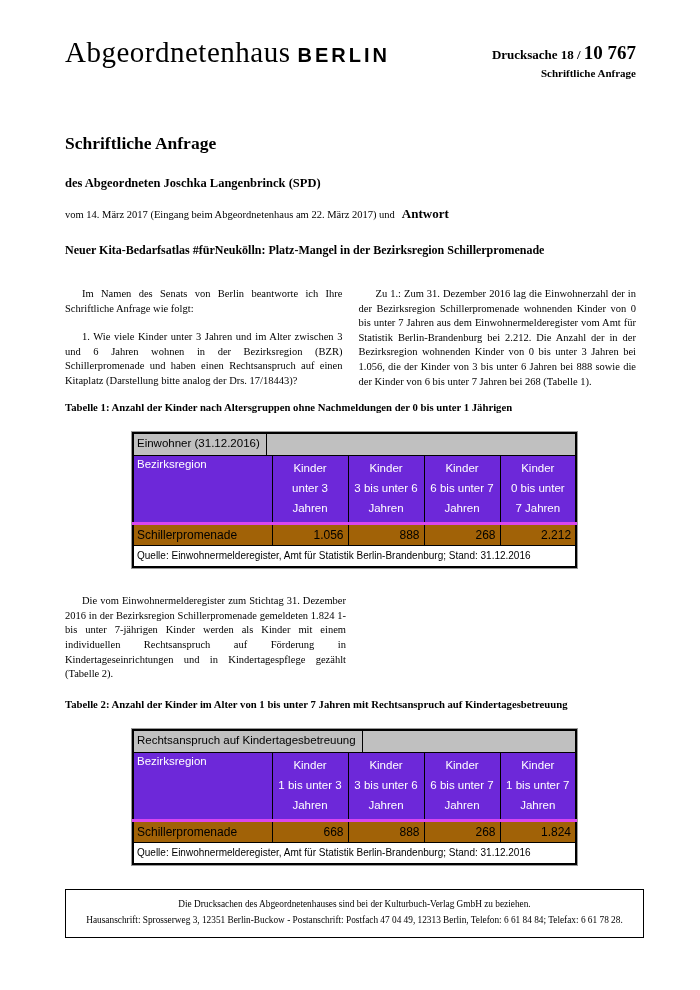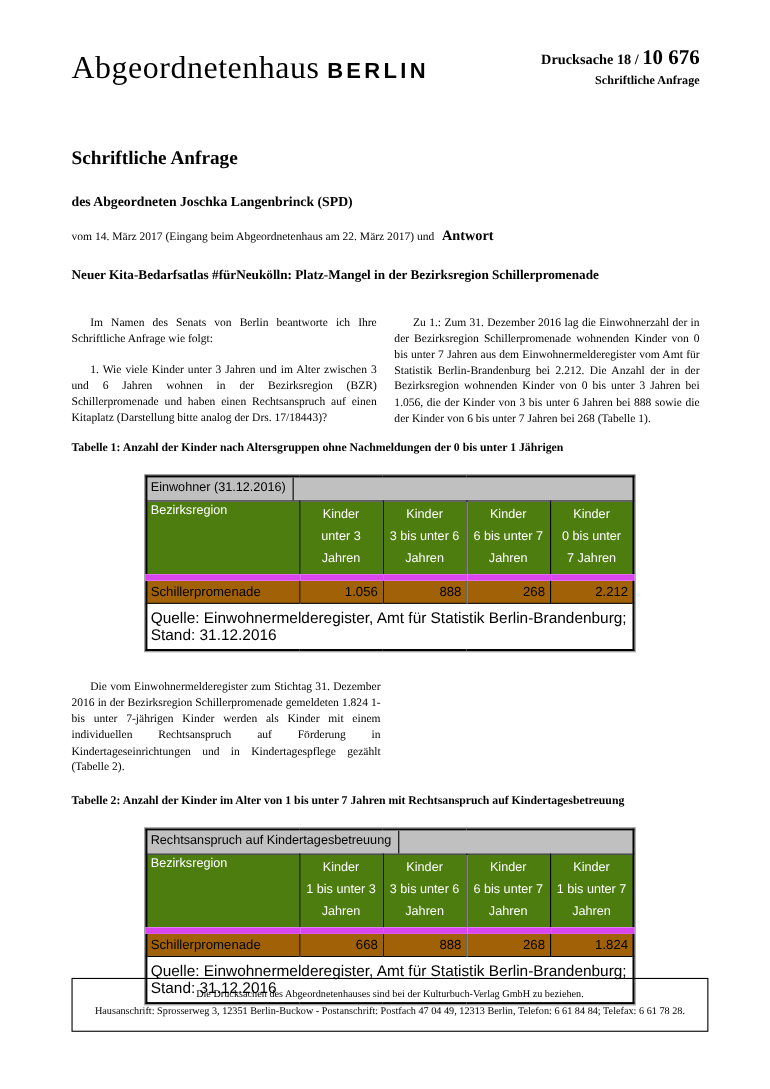--- a/index.html
+++ b/index.html
@@ -9,21 +9,21 @@
     width: 700px; height: 990px;
     margin: 0 auto;
     background: #ffffff;
     font-family: "Liberation Serif", serif;
     color: #000;
     overflow: hidden;
   }
   .content { padding: 36px 64px 0 65px; }
 
   
-  .masthead { display:flex; justify-content:space-between; align-items:flex-end;gap:19px; }
+  .masthead { display:flex; justify-content:space-between; align-items:flex-start;gap:19px; }
   .logo { font-size: 29px; white-space: nowrap; letter-spacing: 0.5px; }
   .logo-berlin {
     font-family: "Liberation Sans", sans-serif;
     font-weight: bold; font-size: 20px; letter-spacing: 3px; margin-left: 7px;
   }
   .doc-ref { text-align: right; padding-top: 6px; }
   .doc-ref-line1 { font-weight: bold; font-size: 13px; white-space: nowrap; }
   .doc-number { font-size: 19px; margin-left: 3px; }
   .doc-ref-line2 { font-weight: bold; font-size: 11px; margin-top: 3px; }
   .term { font-weight: bold; font-size: 12.5px; margin-top: 24px; }
@@ -54,56 +54,56 @@
   td { overflow: hidden; }
   .t-title td {
     background: #C0C0C0; font-size: 11.5px; padding: 0;
     border-bottom: 1px solid #000; height: 21px;
   }
   .t-title span {
     display: inline-block; border-right: 1px solid #000;
     padding: 3px 6px 3px 3px; height: 21px;
   }
   .t-head td {
-    background: #4d7c0f; color: #fff; font-size: 11.5px;
+    background: #6d28d9; color: #fff; font-size: 11.5px;
     vertical-align: top; text-align: center;
-    border-left: 1px solid #000; border-bottom: 6px solid #d946ef;
+    border-left: 1px solid #000; border-bottom: 3px solid #d946ef;
     padding: 2px 2px 4px 2px;
   }
   .t-head td:first-child { border-left: none; text-align: left; padding-left: 3px; }
   .hline { line-height: 20px; height: 20px; }
   .t-data td {
     background: #a16207; font-size: 12px; padding: 3px 4px; height: 22px;
     border-left: 1px solid #000;
   }
   .t-data td:first-child { border-left: none; text-align: left; padding-left: 3px; }
   .t-data td.num { text-align: right; }
   .t-src td {
-    font-size: 14px; padding: 4px 3px 5px 3px;
+    font-size: 10px; padding: 4px 3px 5px 3px;
     border-top: 1px solid #000; background: #fff;
   }
 
   
   .footer-box {
     position: absolute; left: 65px; right: 56px; bottom: 52px;
     border: 1px solid #000;
     text-align: center; font-size: 9.3px; line-height: 1.65;
     padding: 7px 8px 9px 8px;
   }
 </style>
 </head>
 <body>
 
 <div class="page">
   <div class="content">
 
     <div class="masthead">
       <div class="logo"><span>Abgeordnetenhaus</span><span class="logo-berlin">BERLIN</span></div>
       <div class="doc-ref">
-        <div class="doc-ref-line1"><span>Drucksache 18 /</span><span class="doc-number">10 676</span></div>
+        <div class="doc-ref-line1"><span>Drucksache 18 /</span><span class="doc-number">10 767</span></div>
         <div class="doc-ref-line2">Schriftliche Anfrage</div>
       </div>
     </div>
 
     <div class="title-main">Schriftliche Anfrage</div>
     <div class="title-author">des Abgeordneten Joschka Langenbrinck (SPD)</div>
     <div class="title-date"><span>vom 14. März 2017 (Eingang beim Abgeordnetenhaus am 22. März 2017) und</span><span class="answer-label">Antwort</span></div>
     <div class="title-subject">Neuer Kita-Bedarfsatlas #fürNeukölln: Platz-Mangel in der Bezirksregion Schillerpromenade</div>
 
     <div class="columns">

